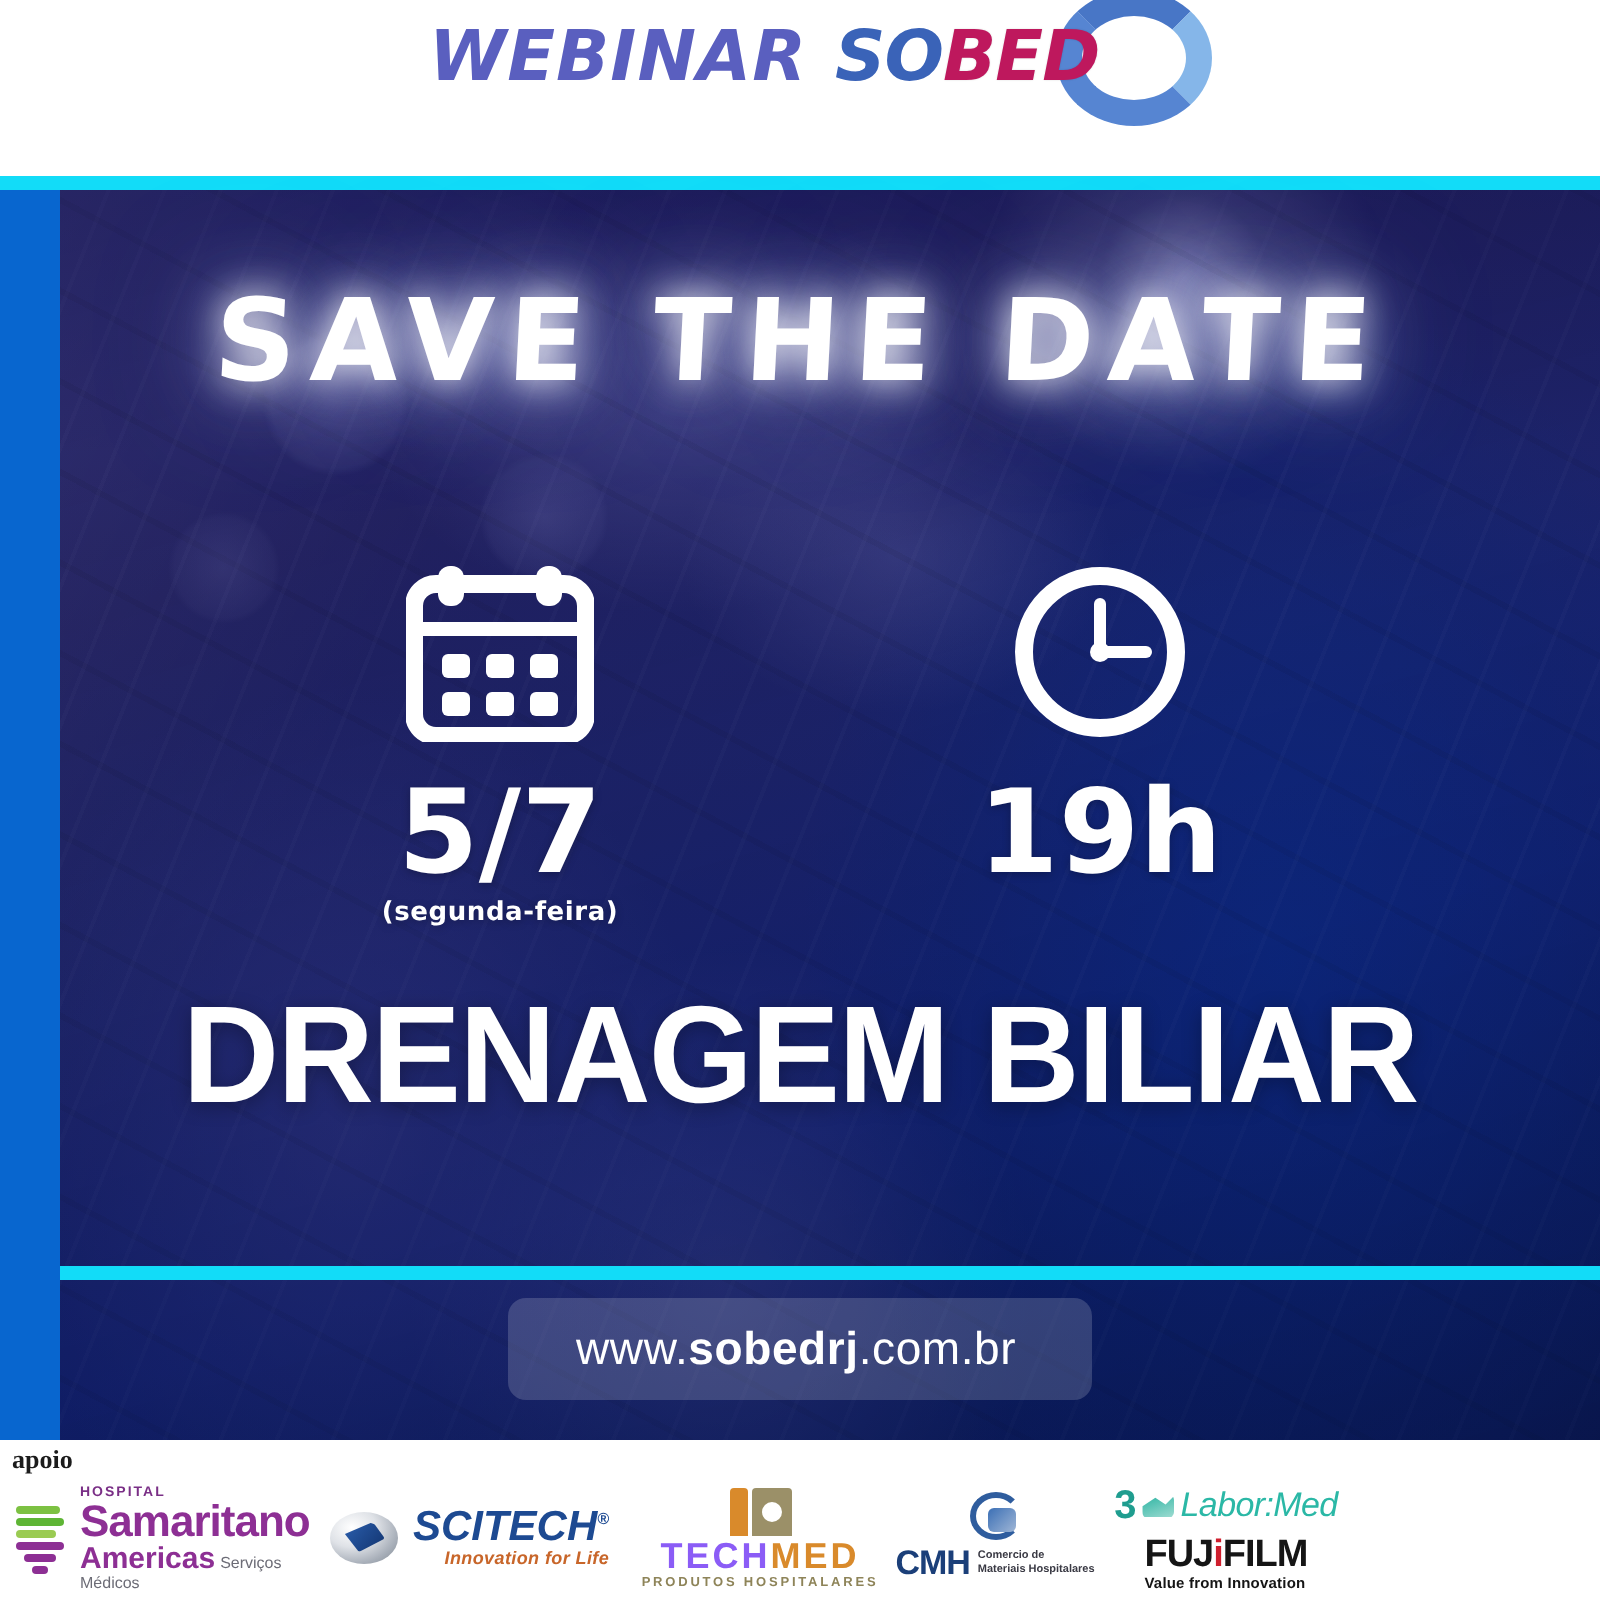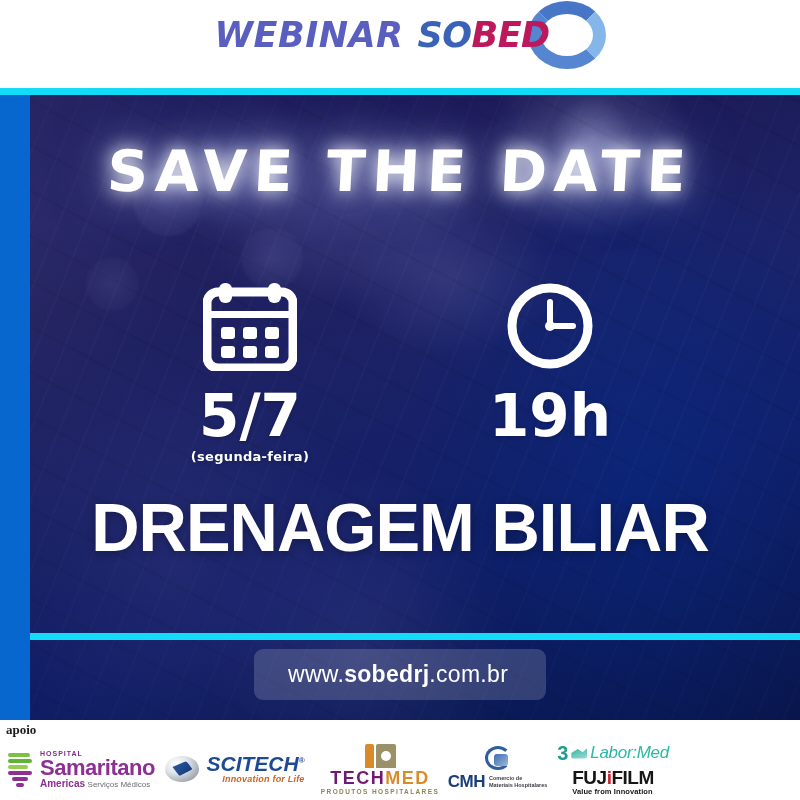--- a/index.html
+++ b/index.html
@@ -15,21 +15,21 @@
     position: relative;
     width: 800px; height: 800px;
     background: #ffffff;
   }
 
   
   .header {
     position: absolute; left: 0; top: 0;
     width: 800px; height: 68px;
     background: #ffffff;
-    display: flex; align-items: flex-end; justify-content: center;
+    display: flex; align-items: flex-start; justify-content: center;
   }
   .brandline {
     display: flex; align-items: center; gap: 14px;
     transform: translateY(-2px);
   }
   .word-webinar {
     font-family: "DejaVu Sans", sans-serif;
     font-weight: bold;
     font-size: 35px;
     letter-spacing: 0.5px;
@@ -255,21 +255,21 @@
   }
   .pro-word { font-size: 20px; color: #9aa0a4; letter-spacing: -.5px; }
 
   
   .lg-techmed { width: 120px; flex-direction: column; gap: 1px; }
   .tm-mark { display: flex; gap: 2px; align-items: flex-end; }
   .tm-i { width: 9px; height: 24px; background: #d98a2b; border-radius: 2px 2px 0 0; }
   .tm-t { width: 20px; height: 24px; background: #9b9068; border-radius: 2px 2px 0 0; position: relative; }
   .tm-t::after { content: ""; position: absolute; left: 5px; top: 7px; width: 10px; height: 10px; border-radius: 50%; background: #ffffff; }
   .tm-main { font-size: 18px; font-weight: bold; letter-spacing: 1.5px; line-height: 1; }
-  .tm-main .a { color: #701a75; }
+  .tm-main .a { color: #8b5cf6; }
   .tm-main .b { color: #d98a2b; }
   .tm-sub { font-size: 6.5px; color: #8e8459; letter-spacing: 1.4px; font-weight: bold; }
 
   
   .lg-cmh { width: 115px; flex-direction: column; gap: 2px; }
   .cmh-mark {
     width: 26px; height: 24px; border-radius: 50%;
     border: 3px solid #2f5d9e;
     border-right-color: transparent;
     position: relative;
@@ -379,21 +379,21 @@
           <i style="top:2px;  width:22px; background:#7cc142;"></i>
           <i style="top:8px;  width:24px; background:#5eb535;"></i>
           <i style="top:14px; width:20px; background:#9acb52;"></i>
           <i style="top:20px; width:24px; background:#8d2f94;"></i>
           <i style="top:26px; width:16px; left:4px; background:#8d2f94;"></i>
           <i style="top:32px; width:8px;  left:8px; background:#8d2f94;"></i>
         </div>
         <div class="sam-txt">
           <div class="sam-top">HOSPITAL</div>
           <div class="sam-main">Samaritano</div>
-          <div class="sam-bot"><span style="font-weight:bold;color:#8d2f94;font-size:10px;">Americas</span> <span>Serviços Médicos</span></div>
+          <div class="sam-bot"><span style="font-weight:bold;color:#8d2f94;font-size:15px;">Americas</span> <span>Serviços Médicos</span></div>
         </div>
       </div>
 
       <div class="lg lg-scitech">
         <div class="sci-mark"></div>
         <div class="sci-txt">
           <div class="sci-main"><span>SCITECH</span><sup>®</sup></div>
           <div class="sci-sub">Innovation for Life</div>
         </div>
       </div>

